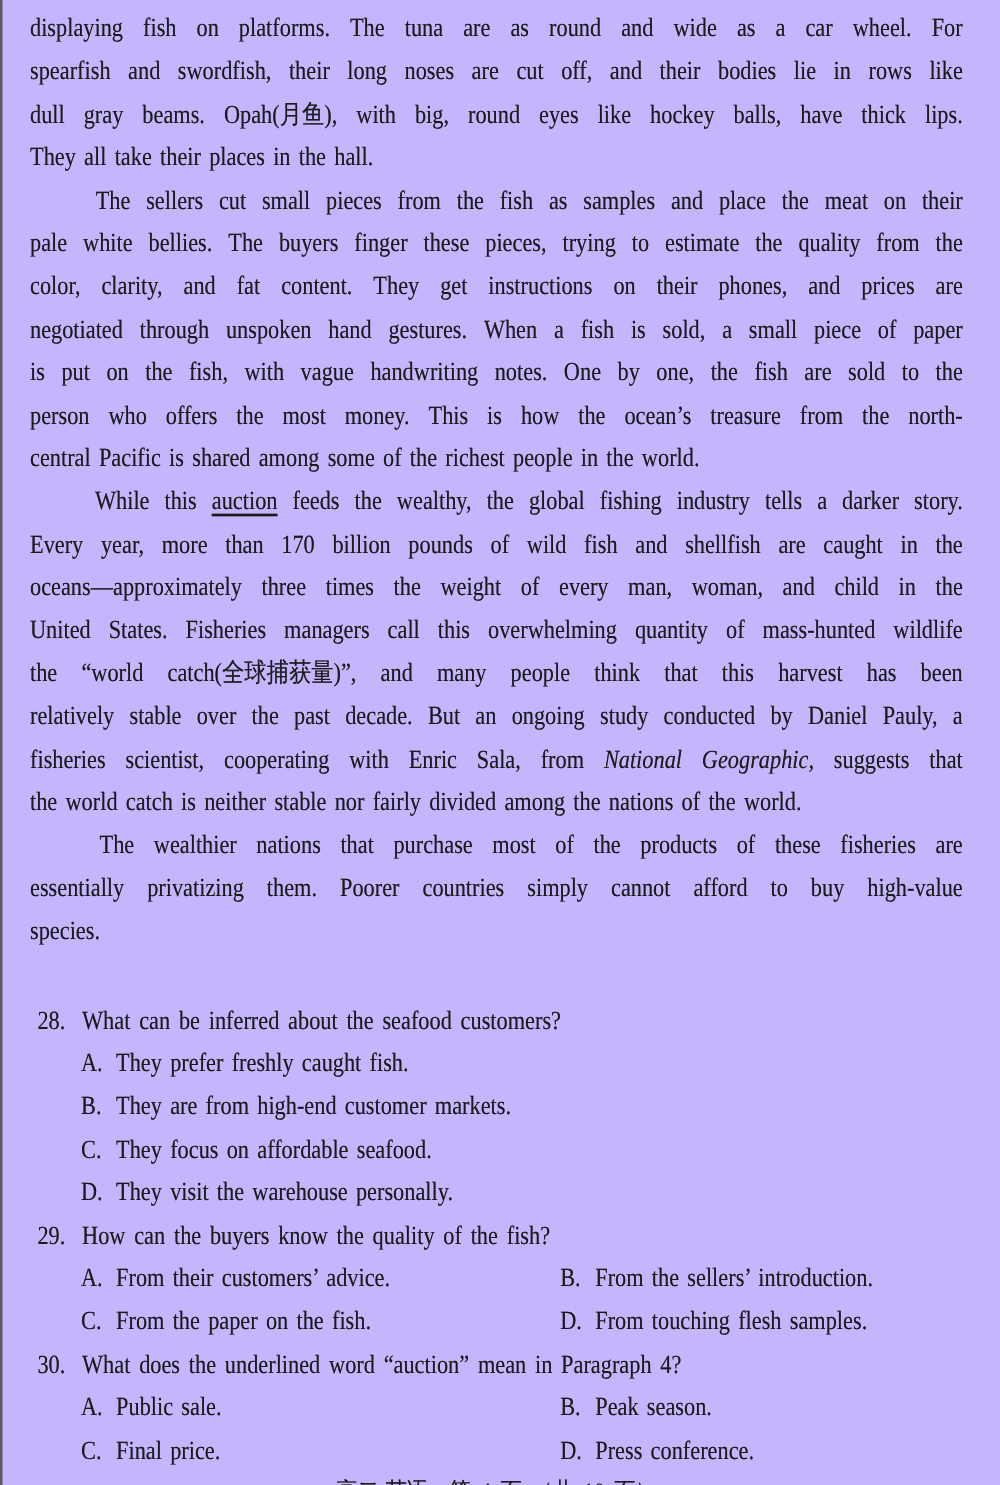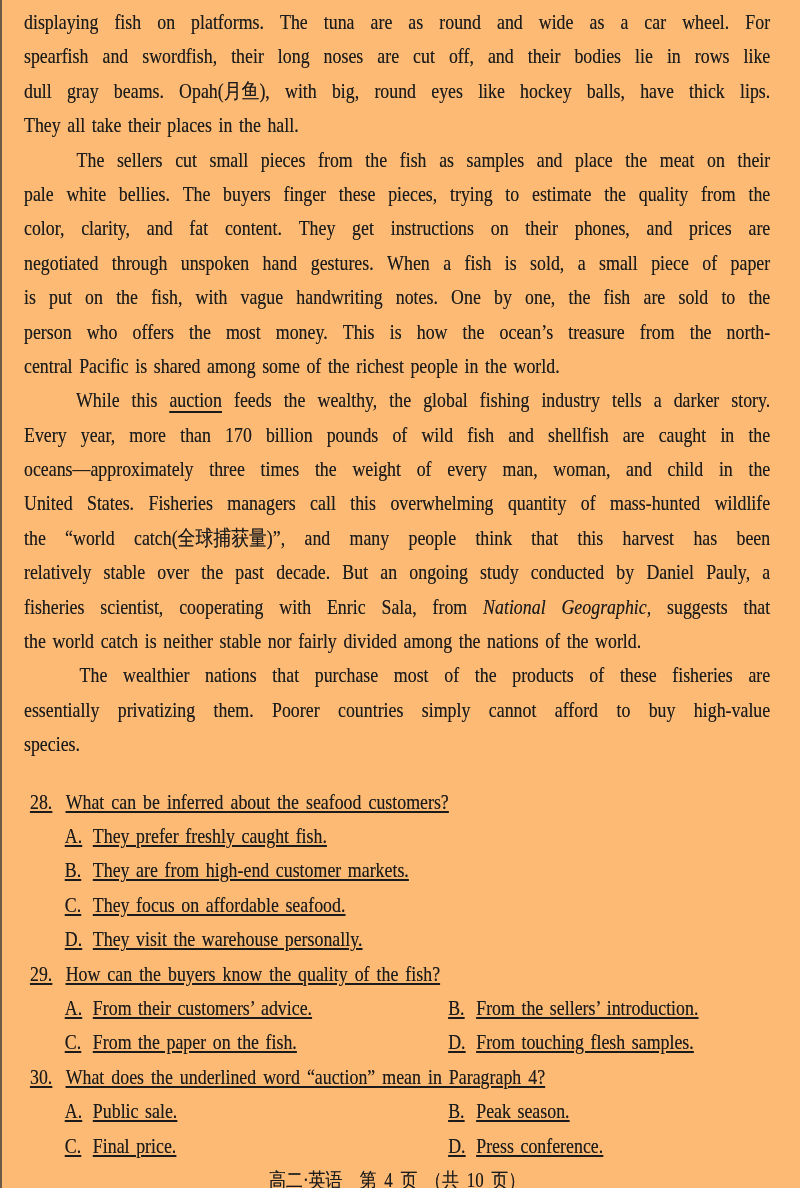--- a/index.html
+++ b/index.html
@@ -1,19 +1,19 @@
 <!DOCTYPE html>
 <html><head>
 <meta charset="utf-8">
 <style>
   html,body{margin:0;padding:0;background:#e8e8e6;}
   .page{
     position:relative;
     width:800px;height:1188px;
-    background:#fdba74;
+    background:#c4b5fd;
     overflow:hidden;
     font-family:"Liberation Serif","DejaVu Serif",serif;
     color:#1b1b1b;
     text-shadow:0 0 .4px rgba(25,25,25,.55);
   }
   .scan-edge{
     position:absolute;left:0;top:0;width:2px;height:100%;
     background:#3a3a3a;opacity:.75;
   }
   .content{position:absolute;left:24px;top:5px;width:746px;}
@@ -24,21 +24,21 @@
     transform-origin:0 0;
     height:34.4px;line-height:34.4px;
     font-size:21px;
     white-space:nowrap;
   }
   .line.just{display:flex;justify-content:space-between;}
   .line.last{display:block;word-spacing:2.5px;}
   .indent-sp{flex:0 0 47px;display:inline-block;width:47px;}
   .u{text-decoration:underline;text-underline-offset:3.5px;text-decoration-thickness:1.5px;}
   .i{font-style:italic;}
-  .questions{margin-top:23px;text-decoration:underline;}
+  .questions{margin-top:37px;}
   .q-line{display:flex;padding-left:7px;}
   .q-num{flex:0 0 42px;}
   .q-text{flex:1;word-spacing:3px;white-space:nowrap;}
   .opt-row{display:flex;padding-left:48px;}
   .opt-grid{display:grid;grid-template-columns:451px 1fr;padding-left:48px;}
   .opt-cell{display:flex;}
   .opt-label{flex:0 0 33px;}
   .opt-text{word-spacing:2.5px;white-space:nowrap;}
   .footer{
     text-align:center;

